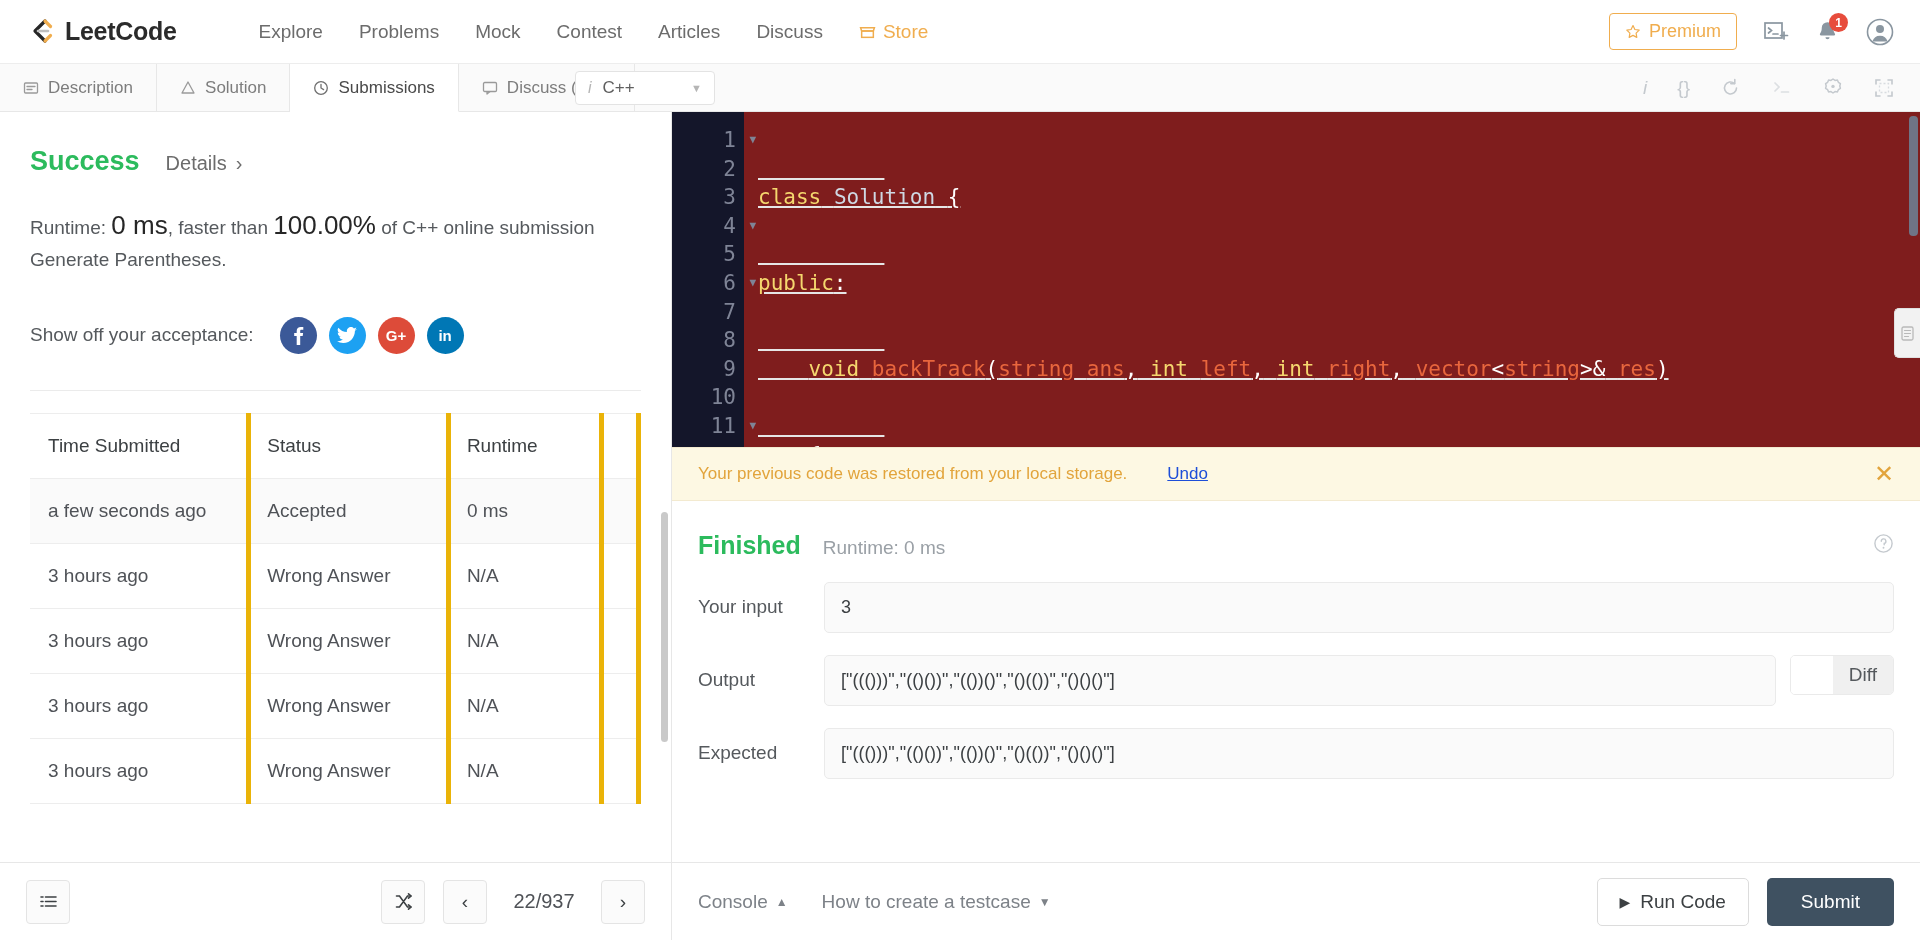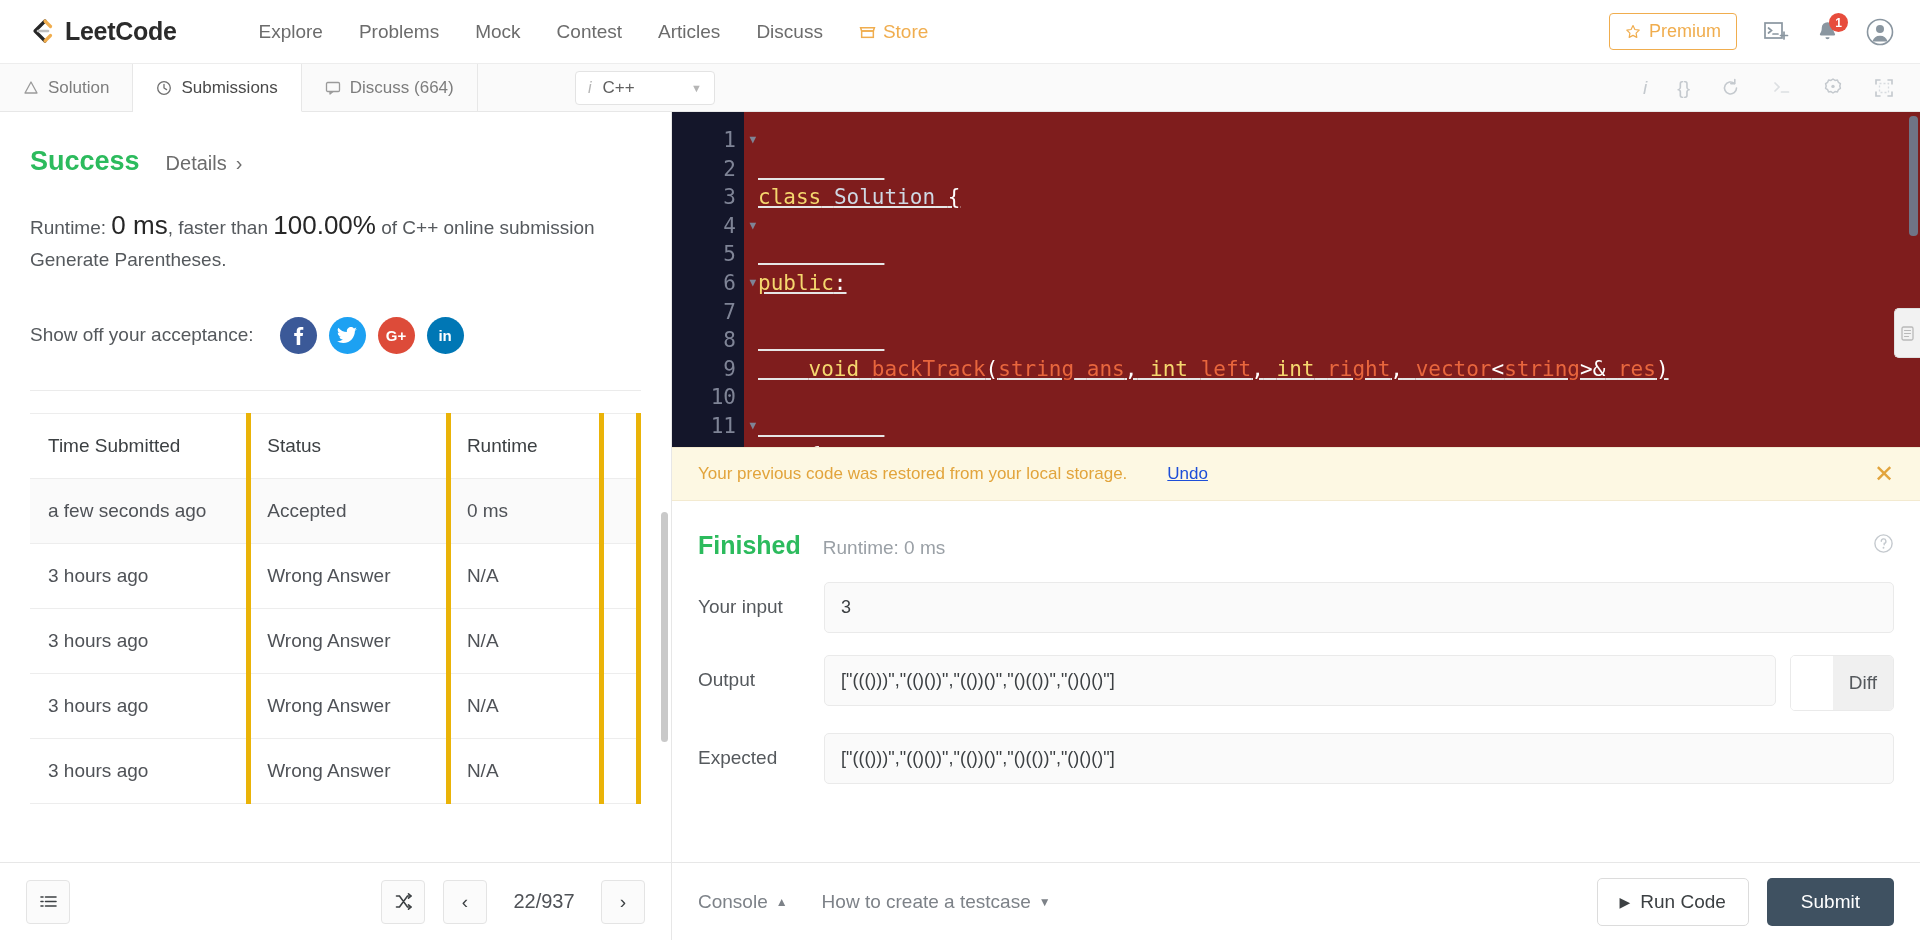--- a/index.html
+++ b/index.html
@@ -182,21 +182,21 @@
   .finished-rt { font-size: 19px; color: #9aa0a6; }
   .help-icon { margin-left: auto; color: #c4c9ce; font-size: 19px; cursor: pointer; }
   .field-row { display: flex; align-items: flex-start; margin-top: 22px; gap: 14px; }
   .field-label { width: 112px; min-width: 112px; font-size: 19px; color: #55595d;
                  padding-top: 14px; }
   .field-box {
     flex: 1; border: 1px solid #eaeaea; background: #fafafa; border-radius: 5px;
     padding: 14px 16px; font-size: 18px; color: #3c4043; min-height: 48px;
   }
   .diff-toggle { display: flex; align-items: stretch; border: 1px solid #eaeaea;
-                 border-radius: 5px; overflow: hidden; height: 56px; cursor: pointer; }
+                 border-radius: 5px; overflow: hidden; height: 40px; cursor: pointer; }
   .diff-knob { width: 42px; background: #fff; }
   .diff-label { padding: 0 16px; background: #f0f0f0; display: flex;
                 align-items: center; font-size: 19px; color: #55595d; }
 
   .right-footer {
     height: 78px; min-height: 78px; border-top: 1px solid #e7e7e7;
     display: flex; align-items: center; padding: 0 26px; gap: 34px; background: #fff;
   }
   .foot-link { font-size: 19px; color: #7d8288; cursor: pointer;
                display: flex; align-items: center; gap: 8px; }
@@ -276,20 +276,29 @@
           <circle cx="14" cy="14" r="12.5" fill="none" stroke="#8a96a0" stroke-width="1.6"></circle>
           <circle cx="14" cy="11" r="4" fill="#8a96a0"></circle>
           <path d="M6.5 23.5a7.8 7.8 0 0 1 15 0z" fill="#8a96a0"></path>
         </svg>
       </span>
     </div>
   </div>
 
   <div class="tabbar">
     <div class="tab-left-group">
+      <div class="tab">
+        <span>
+          <svg width="16" height="16" viewBox="0 0 16 16">
+            <rect x="1.5" y="3" width="13" height="10" rx="1" fill="none" stroke="#9a9a9a" stroke-width="1.3"></rect>
+            <path d="M4 6.5h8M4 9.5h5" stroke="#9a9a9a" stroke-width="1.3" stroke-linecap="round"></path>
+          </svg>
+        </span>
+        <span>Description</span>
+      </div>
       <div class="tab">
         <span>
           <svg width="16" height="16" viewBox="0 0 16 16">
             <path d="M8 2 L14 13 H2 Z" fill="none" stroke="#9a9a9a" stroke-width="1.3" stroke-linejoin="round"></path>
           </svg>
         </span>
         <span>Solution</span>
       </div>
       <div class="tab active">
         <span>

